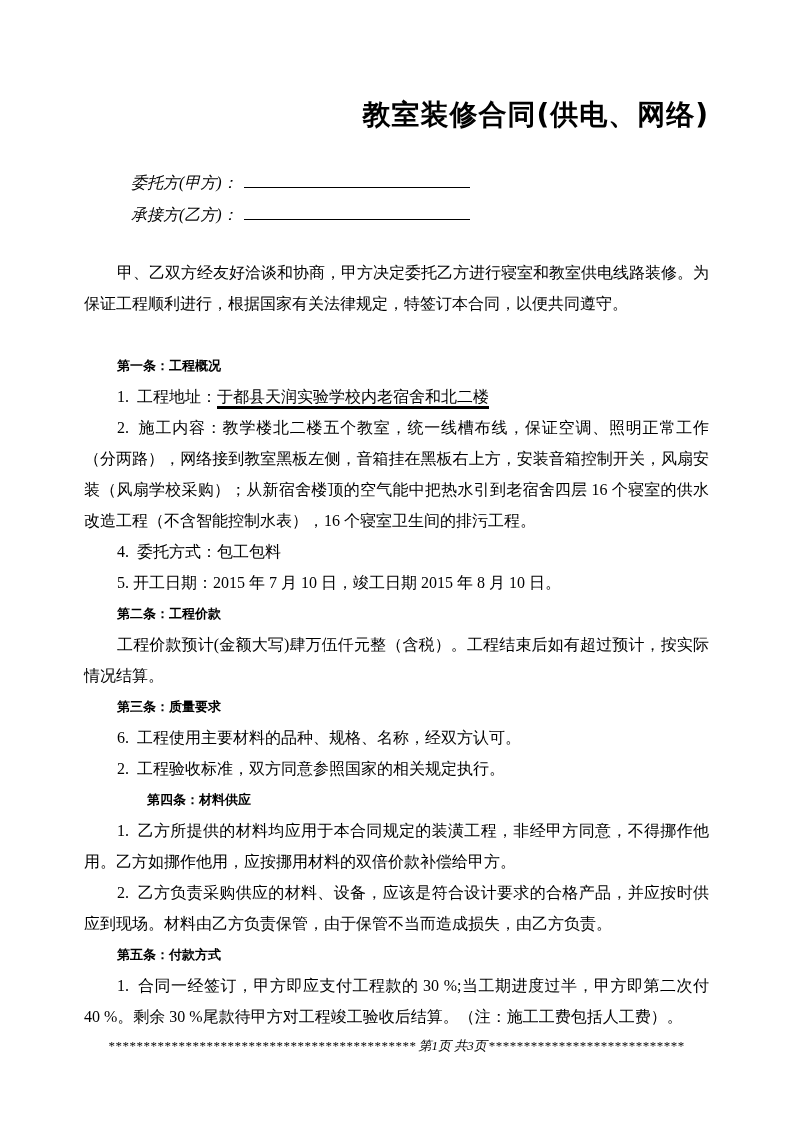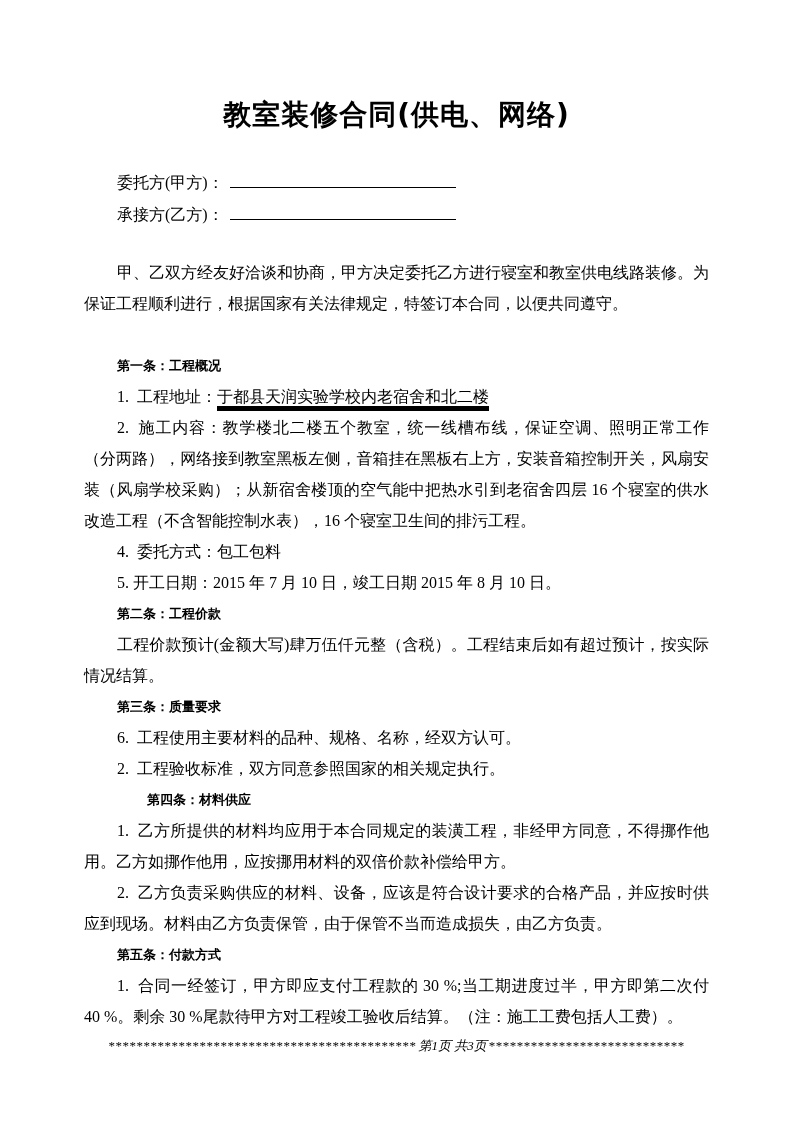--- a/index.html
+++ b/index.html
@@ -15,30 +15,31 @@
     background: #ffffff;
     color: #000000;
     font-family: "Liberation Serif", "DejaVu Serif", serif;
     font-size: 16px;
     box-sizing: border-box;
     padding: 0 84px;
     overflow: hidden;
   }
   .doc-title {
     margin: 97px 0 0 0;
-    text-align: center;
+    text-align: right;
     font-size: 28px;
     line-height: 36px;
     font-weight: bold;
     font-family: "DejaVu Sans", "Liberation Sans", sans-serif;
     letter-spacing: 1px;
   }
   .parties {
     margin-top: 34px;
-    margin-left: 33px;
+    margin-left: 47px;
+    font-style: italic;
   }
   .party-row {
     line-height: 32px;
     height: 32px;
     white-space: nowrap;
   }
   .party-label {
     display: inline-block;
   }
   .fill-line {
@@ -68,21 +69,21 @@
     font-family: "DejaVu Sans", "Liberation Sans", sans-serif;
     text-indent: 33px;
   }
   .sec-heading.first {
     margin-top: 31px;
   }
   .sec-heading.indent-more {
     text-indent: 63px;
   }
   .u {
-    border-bottom: 5px solid #000000;
+    border-bottom: 3px solid #000000;
     padding-bottom: 1px;
   }
   .footer {
     position: absolute;
     top: 1038px;
     left: 0;
     right: 0;
     text-align: center;
     font-size: 13px;
     line-height: 16px;

